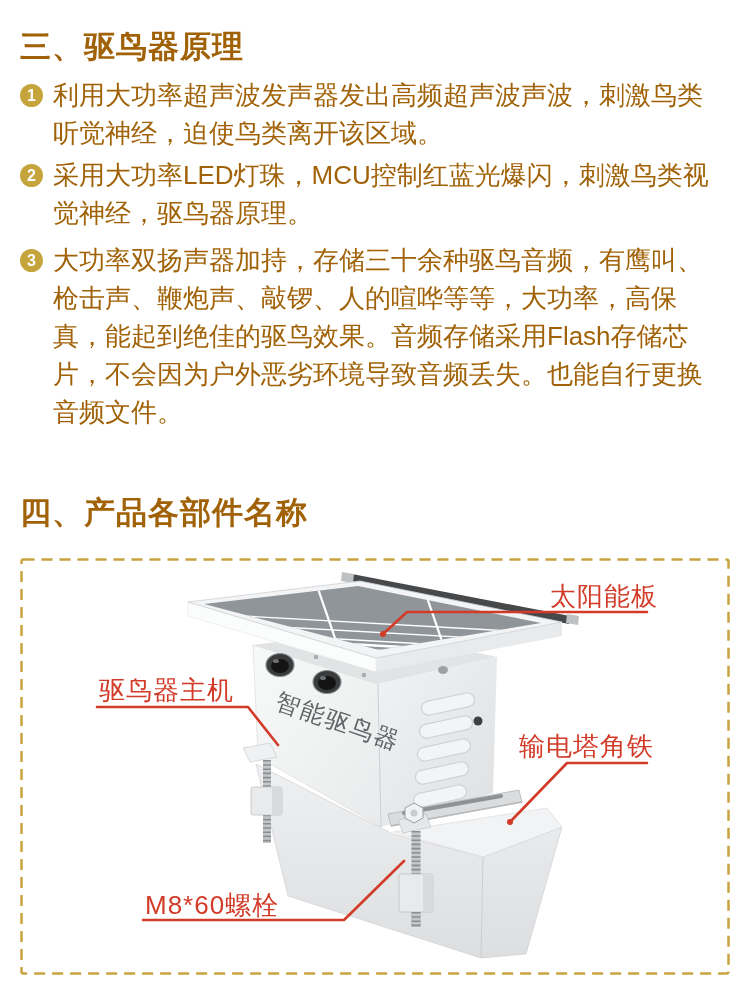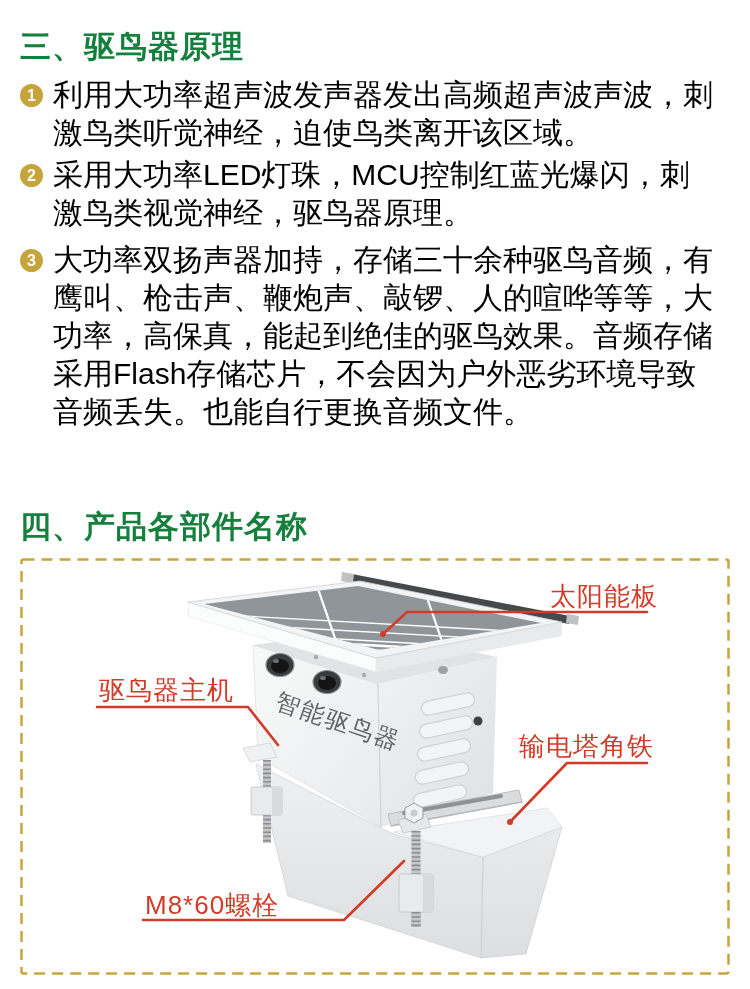--- a/index.html
+++ b/index.html
@@ -3,34 +3,34 @@
 <meta charset="utf-8">
 <style>
   html,body{margin:0;padding:0;}
   body{
     width:750px;height:989px;background:#ffffff;position:relative;
     font-family:"Liberation Sans","DejaVu Sans",sans-serif;
     color:#3e3e3e;overflow:hidden;
   }
   .h-gold{
     position:absolute;left:20px;margin:0;
-    font-size:31px;font-weight:bold;color:#15803d;letter-spacing:1px;
+    font-size:31px;font-weight:bold;color:#a16207;letter-spacing:1px;
     white-space:nowrap;
   }
   #title3{top:26px;}
-  #title4{top:492px;margin-top:14px;}
+  #title4{top:492px;}
   .list{position:absolute;left:20px;top:76px;width:700px;}
   .li{display:flex;align-items:flex-start;margin-bottom:4px;}
   .li.gap{margin-top:9px;}
   .badge{
     flex:0 0 auto;width:23px;height:23px;border-radius:50%;
     background:#c5a43c;color:#ffffff;font-size:16px;font-weight:bold;
     text-align:center;line-height:23px;margin:8px 10px 0 0;
   }
-  .litext{font-size:30px;line-height:38px;color:#000000;width:660px;}
+  .litext{font-size:26px;line-height:38px;color:#a16207;width:660px;}
   .frame{position:absolute;left:20px;top:558px;width:710px;height:417px;}
   .frame svg{position:absolute;left:0;top:0;}
   text{font-family:"Liberation Sans","DejaVu Sans",sans-serif;}
   .red-label{fill:#d23b28;font-size:26px;letter-spacing:1px;}
 </style>
 </head>
 <body>
 
 <h2 class="h-gold" id="title3">三、驱鸟器原理</h2>
 

